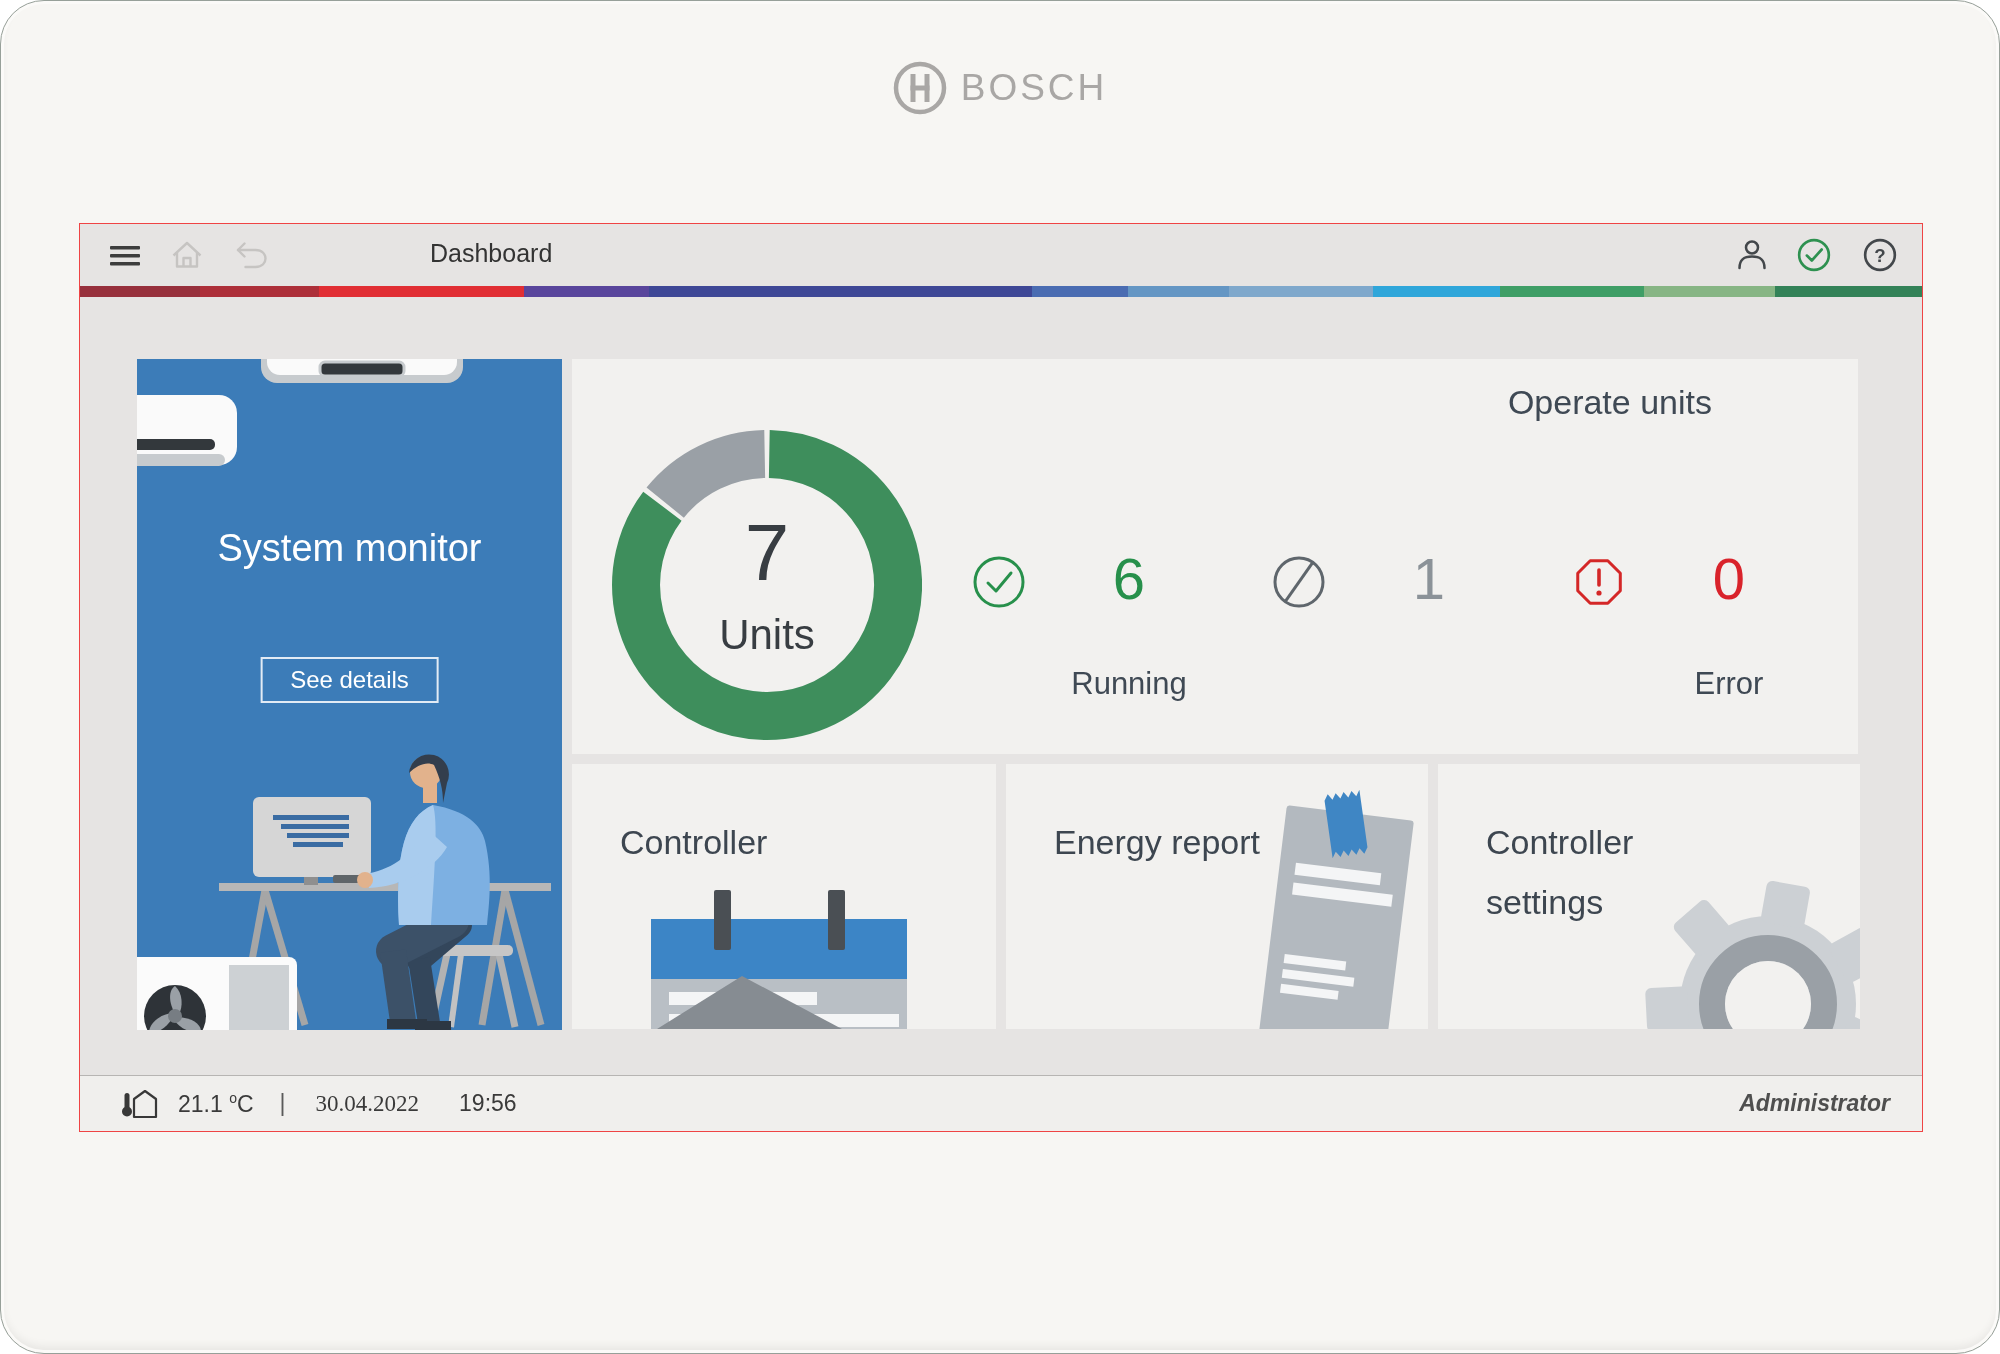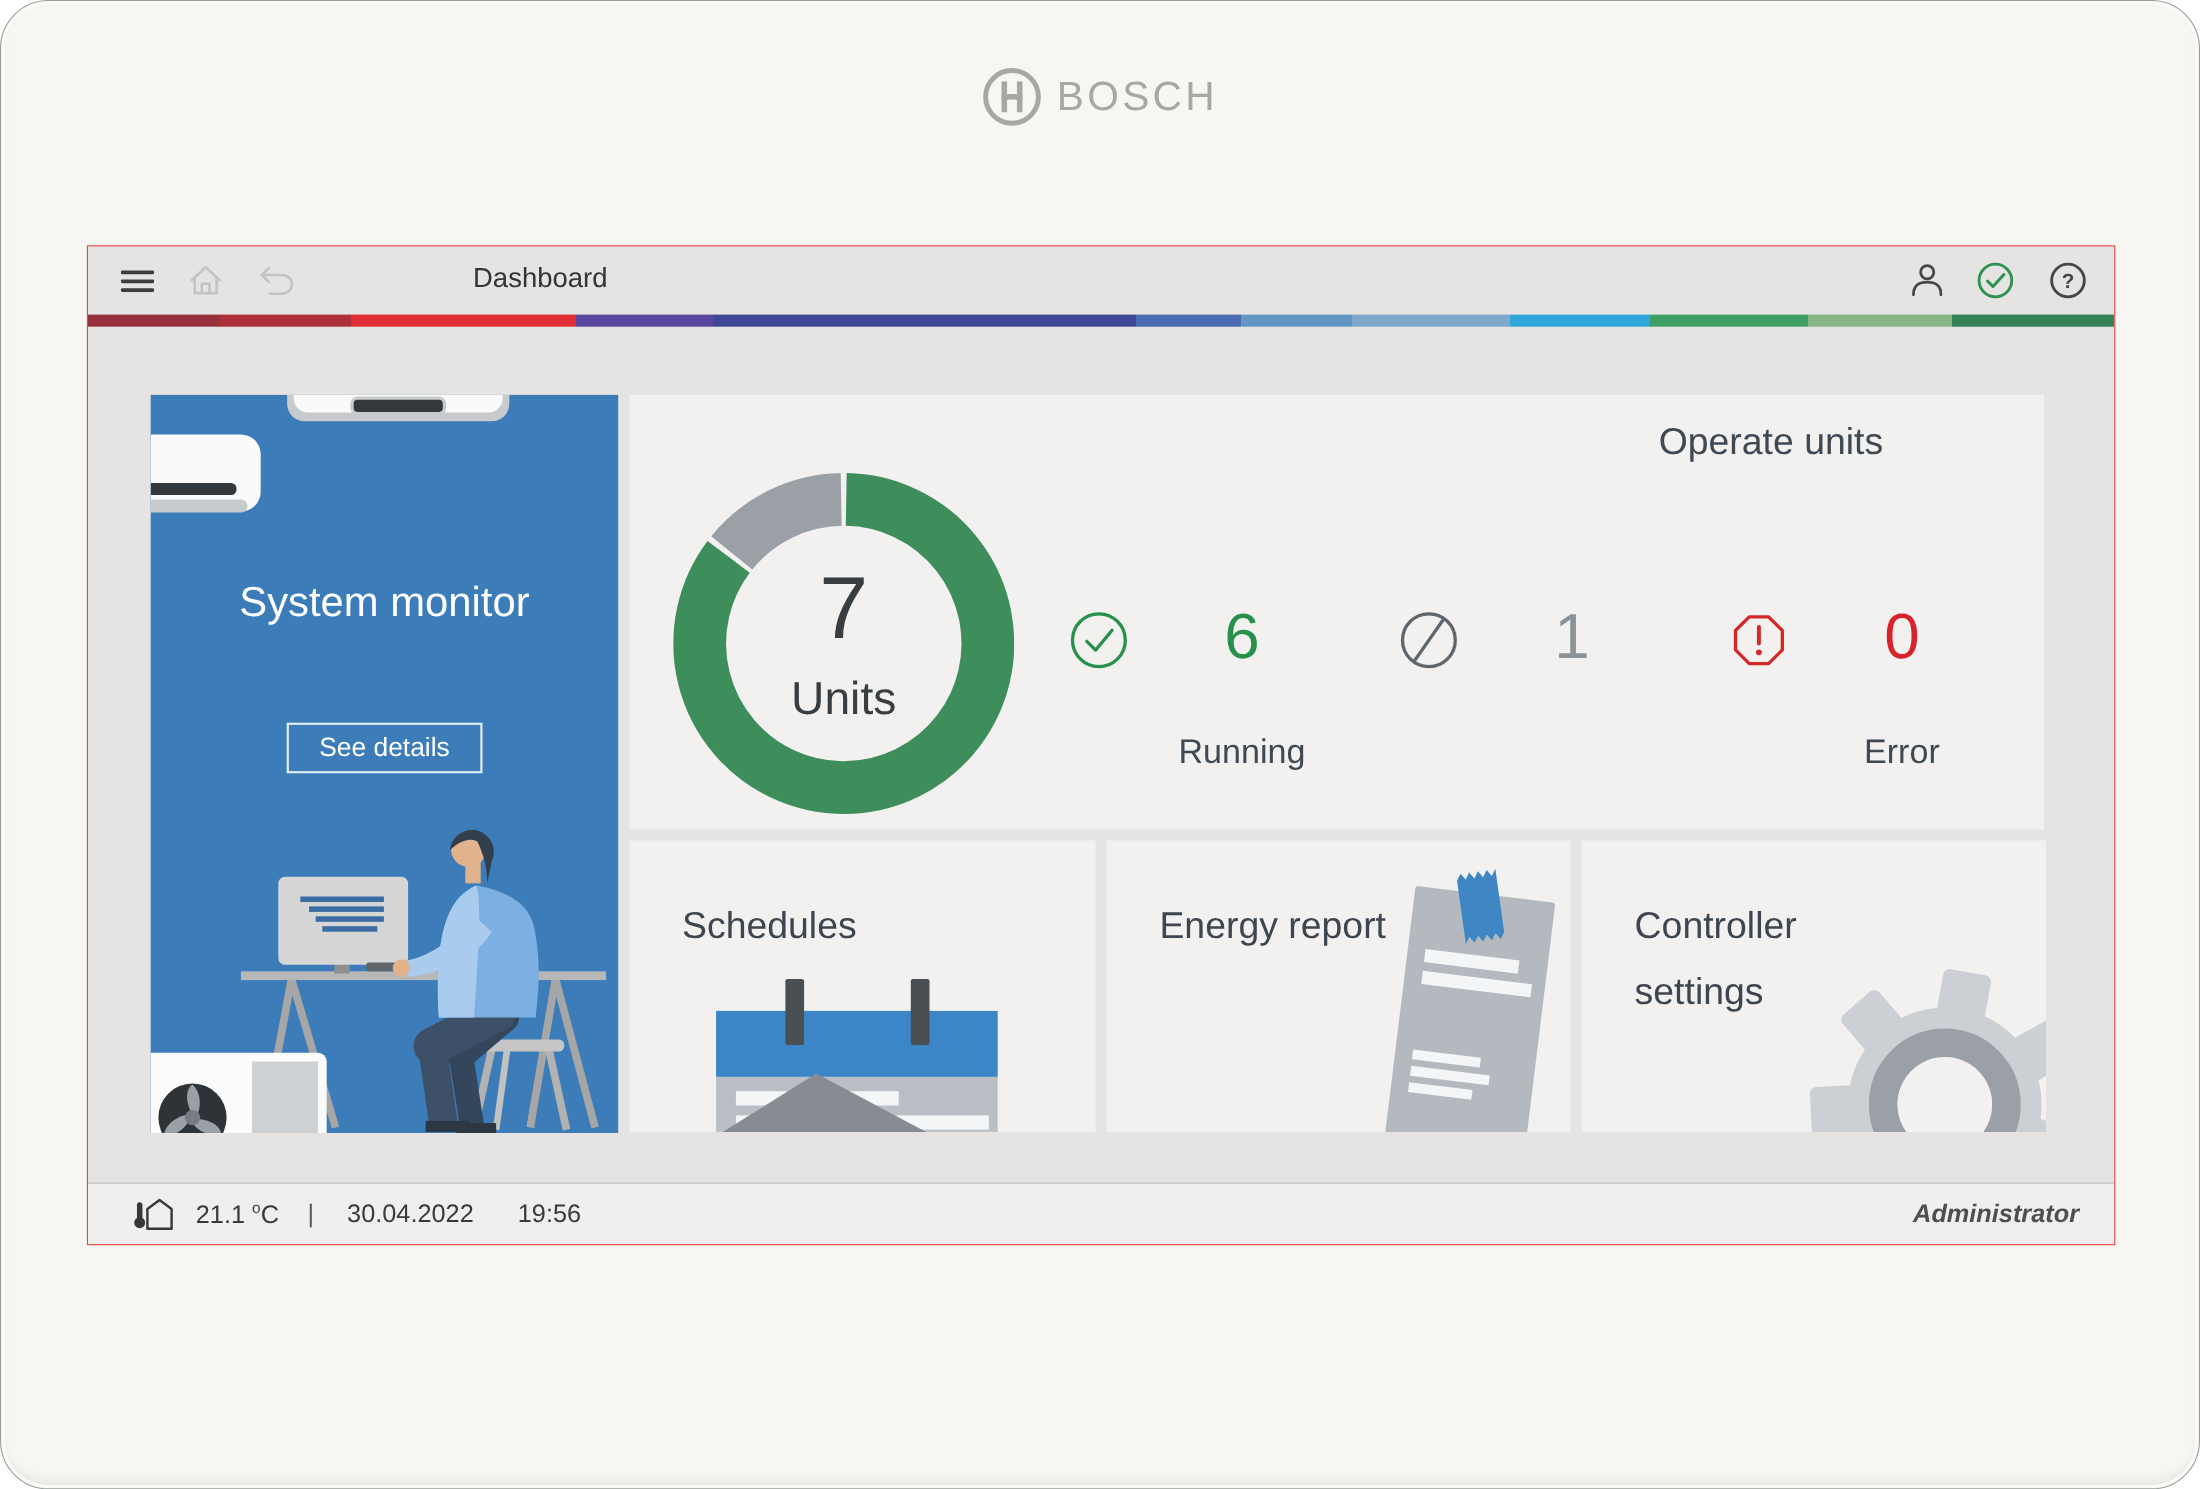--- a/index.html
+++ b/index.html
@@ -56,21 +56,21 @@
   .tile-controller { left:1358px; }
   .tile svg { position:absolute; left:0; top:0; }
   .tile-label { position:absolute; left:48px; top:48px; width:220px; font-size:34px; line-height:60px; color:#3d4650; }
   
   .statusbar { position:absolute; left:0; bottom:0; width:100%; height:56px;
     background:#f0efed; border-top:1px solid #b7b5b3;
     display:flex; align-items:center; padding-left:38px; font-size:23px; color:#3a3a3a; }
   .sb-icon { margin-right:14px; }
   .temp sup { font-size:14px; }
   .sb-sep { margin:0 30px 0 26px; color:#5a5a5a; }
-  .sb-date { margin-right:40px; }
+  .sb-date { margin-right:40px;font-family:Liberation Serif, serif; }
   .sb-user { margin-left:auto; margin-right:32px; font-size:23px; font-weight:700; color:#4f4f4f;font-style:italic; }
 </style>
 </head>
 <body>
 
 <div class="device">
 
   <div class="logo">
     <svg width="54" height="54" viewBox="0 0 54 54">
       <circle cx="27" cy="27" r="24" fill="none" stroke="#a9a7a5" stroke-width="4.5"></circle>
@@ -219,21 +219,21 @@
     <div class="card tile tile-schedules">
       <svg width="424" height="265" viewBox="0 0 424 265">
         <rect x="79" y="155" width="256" height="60" fill="#3c85c6"></rect>
         <rect x="142" y="126" width="17" height="60" rx="2" fill="#4a4f54"></rect>
         <rect x="256" y="126" width="17" height="60" rx="2" fill="#4a4f54"></rect>
         <rect x="79" y="215" width="256" height="50" fill="#b9bfc5"></rect>
         <rect x="97" y="228" width="148" height="13" fill="#f4f5f6"></rect>
         <rect x="97" y="250" width="230" height="13" fill="#f4f5f6"></rect>
         <polygon points="85,265 170,212 270,265" fill="#868c92"></polygon>
       </svg>
-      <div class="tile-label">Schedules</div>
+      <div class="tile-label">Controller</div>
     </div>
 
     <div class="card tile tile-energy">
       <svg width="422" height="265" viewBox="0 0 422 265">
         <g transform="rotate(7 330 150)">
           <rect x="268" y="48" width="128" height="230" rx="3" fill="#b3b9bf"></rect>
           <rect x="284" y="104" width="86" height="12" fill="#f4f5f6"></rect>
           <rect x="284" y="124" width="100" height="12" fill="#f4f5f6"></rect>
           <rect x="284" y="196" width="62" height="9" fill="#f4f5f6"></rect>
           <rect x="284" y="211" width="72" height="9" fill="#f4f5f6"></rect>

